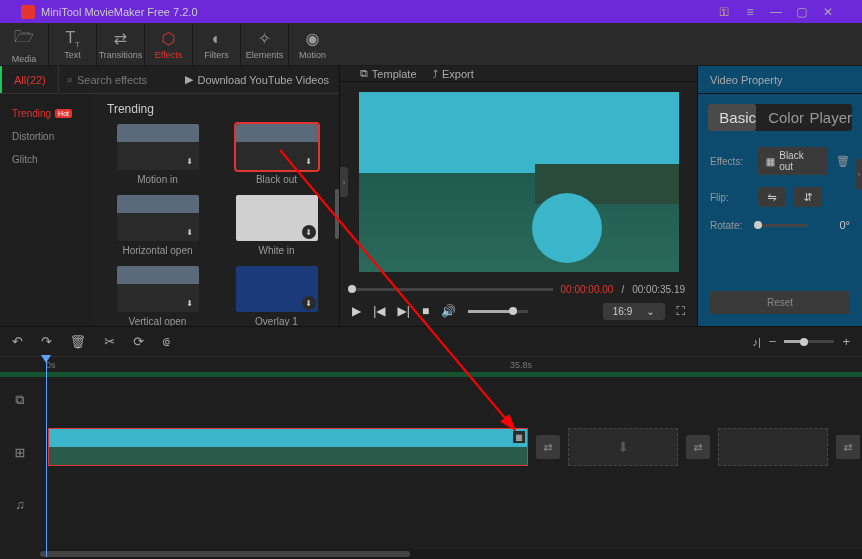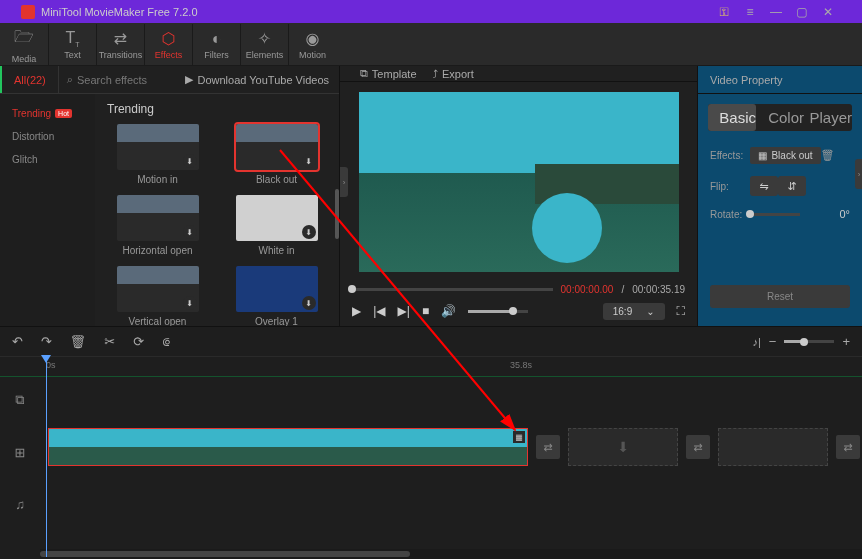--- a/index.html
+++ b/index.html
@@ -59,35 +59,35 @@
 .vol-track{width:60px;height:3px;background:#444;position:relative}
 .vol-fill{position:absolute;left:0;top:0;height:100%;width:75%;background:#aaa}
 .vol-dot{position:absolute;left:75%;top:50%;transform:translate(-50%,-50%);width:8px;height:8px;background:#ccc;border-radius:50%}
 .spacer{flex:1}
 .aspect-sel{background:#3a3a3a;padding:3px 10px;border-radius:3px;display:flex;align-items:center;gap:14px;color:#ccc;font-size:10px}
 .right-panel{width:165px;background:#0c4a6e;border-left:1px solid #111;display:flex;flex-direction:column}
 .rp-header{height:28px;display:flex;align-items:center;padding:0 12px;border-bottom:1px solid #111;color:#aaa}
 .rp-tabs{display:flex;margin:10px;background:#222;border-radius:3px}
 .rp-tab{flex:1;text-align:right;padding:5px 0;color:#999;font-size:15px;cursor:pointer}
 .rp-tab.active{background:#4a4a4a;color:#ddd;border-radius:3px}
-.rp-field{padding:6px 12px;display:flex;align-items:center;gap:0}
+.rp-field{padding:6px 12px;display:flex;align-items:center;gap:8px}
 .rp-label{color:#999;font-size:10px;width:40px}
 .rp-value-box{background:#3a3a3a;padding:3px 8px;border-radius:2px;display:flex;align-items:center;gap:4px;color:#ccc;font-size:10px}
 .flip-btn{width:28px;height:20px;background:#3a3a3a;border-radius:3px;display:flex;align-items:center;justify-content:center;color:#ccc;font-size:11px}
 .rot-track{width:50px;height:3px;background:#444;position:relative}
 .rot-dot{position:absolute;left:0;top:50%;transform:translate(-50%,-50%);width:8px;height:8px;background:#ccc;border-radius:50%}
-.reset-btn{margin:auto 12px 18px;background:#3a3a3a;padding:6px 0;text-align:center;border-radius:3px;color:#888;font-size:10px}
+.reset-btn{margin:auto 12px 12px;background:#3a3a3a;padding:6px 0;text-align:center;border-radius:3px;color:#888;font-size:10px}
 .timeline{height:233px;background:#1e1e1e;border-top:1px solid #111;display:flex;flex-direction:column}
 .tl-toolbar{height:30px;display:flex;align-items:center;padding:0 12px;gap:18px;border-bottom:1px solid #2a2a2a}
 .tl-btn{color:#aaa;font-size:13px;cursor:pointer}
 .tl-zoom{margin-left:auto;display:flex;align-items:center;gap:8px}
 .zoom-track{width:50px;height:3px;background:#444;position:relative}
 .zoom-fill{position:absolute;left:0;top:0;height:100%;width:40%;background:#aaa}
 .zoom-dot{position:absolute;left:40%;top:50%;transform:translate(-50%,-50%);width:8px;height:8px;background:#ccc;border-radius:50%}
-.tl-ruler{height:20px;position:relative;padding-left:40px;border-bottom:1px solid #14532d}
+.tl-ruler{height:20px;position:relative;padding-left:40px;border-bottom:5px solid #14532d}
 .ruler-tick{position:absolute;color:#777;font-size:9px;top:3px}
 .playhead{position:absolute;left:46px;top:0;width:1px;height:200px;background:#5aa0ff;z-index:5}
 .playhead::before{content:"";position:absolute;top:-2px;left:-5px;width:0;height:0;border-left:5px solid transparent;border-right:5px solid transparent;border-top:8px solid #5aa0ff}
 .tl-tracks{flex:1;position:relative;padding-left:40px}
 .tl-left-icons{position:absolute;left:0;top:0;width:40px;height:100%;display:flex;flex-direction:column}
 .tl-icon-cell{height:45px;display:flex;align-items:center;justify-content:center;color:#888;font-size:13px}
 .track-row{height:45px;display:flex;align-items:center;gap:8px;padding-left:8px}
 .clip{height:38px;border:1px solid #e3342f;display:flex;overflow:hidden;position:relative}
 .clip-frame{width:48px;height:100%;background:linear-gradient(to bottom,#3ab5c9 0%,#3ab5c9 50%,#2a5a4a 50%)}
 .clip-effect-badge{position:absolute;top:2px;right:2px;width:12px;height:12px;background:#2a2a2a;display:flex;align-items:center;justify-content:center;font-size:8px;color:#ccc}

